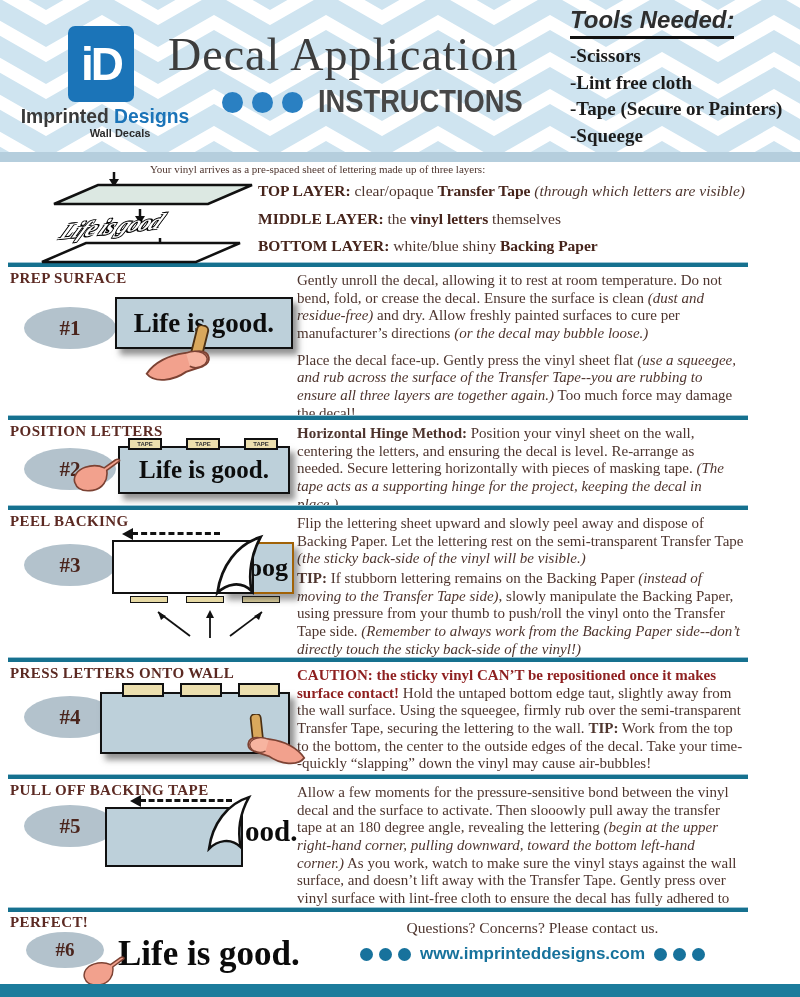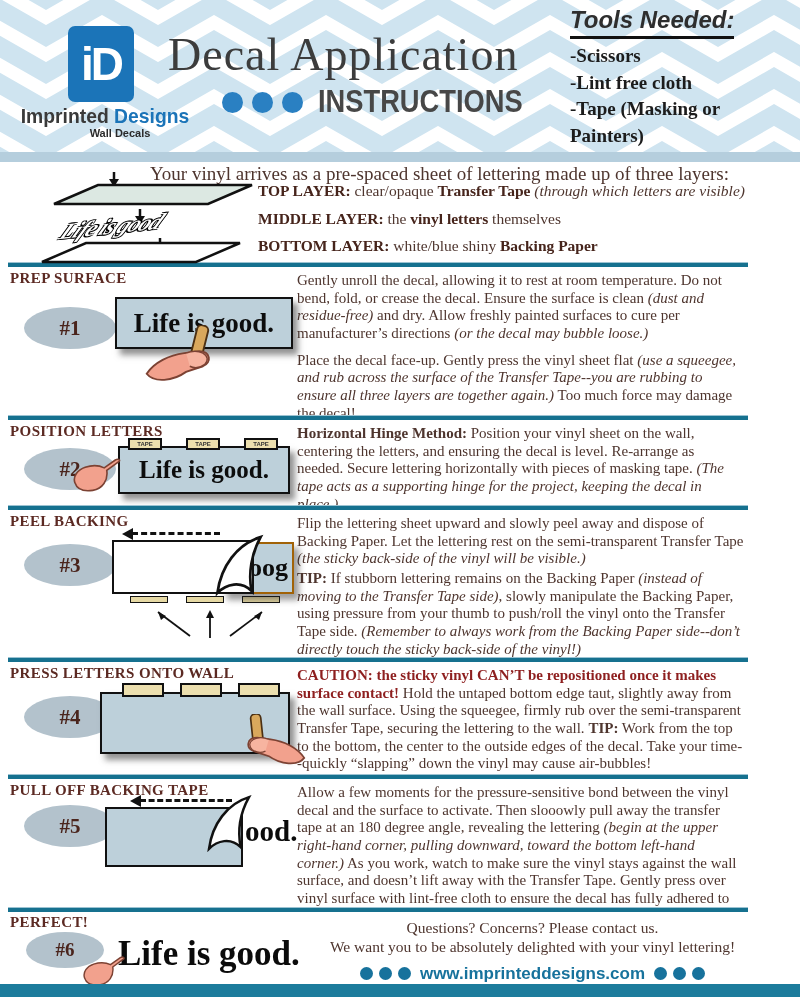--- a/index.html
+++ b/index.html
@@ -25,21 +25,21 @@
                    transform:scaleX(.88); transform-origin:left center; letter-spacing:0; margin-left:6px; }
   .tools { position:absolute; left:570px; top:6px; width:226px; z-index:2; }
   .tools-heading { font-family:"Liberation Sans", sans-serif; font-weight:bold; font-style:italic; font-size:24px;
                    color:#2e2e2e; border-bottom:3px solid #111; display:inline-block; padding-bottom:2px; margin-bottom:4px; }
   .tool-item { font-size:19px; font-weight:bold; color:#1c1c1c; line-height:1.4; }
 
   #header-sep { width:800px; height:10px; background:#b5cedd; }
 
   
   #intro { position:relative; width:800px; height:100px; overflow:visible; }
-  .intro-lead { position:absolute; left:150px; top:1px; font-size:19px; color:#4e352e; }
+  .intro-lead { position:absolute; left:150px; top:1px; font-size:11px; color:#4e352e; }
   #layers-diagram { position:absolute; left:40px; top:10px; }
   .diagram-decal-text { position:absolute; left:62px; top:52px; z-index:2;
       font-style:italic; font-weight:bold; font-size:23px; letter-spacing:-1px; color:#fff;
       transform:skew(-30deg,-6deg);
       text-shadow:-1px -1px 0 #000, 1px -1px 0 #000, -1px 1px 0 #000, 1px 1px 0 #000; white-space:nowrap; }
   .layer-row { position:absolute; left:258px; font-size:15.5px; color:#4e352e; width:530px; }
   .layer-row .run-b { color:#46241b;text-align:center; }
 
   
   .divider { height:5px; background:#16718f; margin-left:8px; width:740px; border-top:1px solid #9cc3d2; }
@@ -110,21 +110,21 @@
       <div class="dot"></div>
       <div class="dot"></div>
       <div class="dot"></div>
       <div class="page-subtitle">INSTRUCTIONS</div>
     </div>
 
     <div class="tools">
       <div class="tools-heading">Tools Needed:</div>
       <div class="tool-item">-Scissors</div>
       <div class="tool-item">-Lint free cloth</div>
-      <div class="tool-item">-Tape (Masking or Painters)</div>
+      <div class="tool-item">-Tape (Secure or Painters)</div>
       <div class="tool-item">-Squeege</div>
     </div>
   </div>
 
   <div id="header-sep"></div>
 
   <div id="intro">
     <div class="intro-lead">Your vinyl arrives as a pre-spaced sheet of lettering made up of three layers:</div>
 
     <svg id="layers-diagram" width="230" height="92" viewBox="0 0 230 92">
@@ -267,21 +267,20 @@
     <div class="step-left">
       <div class="step-heading" style="top:2px">PERFECT!</div>
       <div class="badge" style="left:26px; top:20px; width:78px; height:36px; font-size:19px">#6</div>
       <div class="big-decal-text" style="left:118px; top:22px; font-size:35px">Life is good.</div>
       <svg class="hand-svg" style="left:82px; top:44px" width="46" height="30" viewBox="0 0 64 40">
         <path d="M62 12 L44 18 C42 30 32 38 20 36 C8 34 2 28 2 20 C2 12 10 6 20 6 C30 6 38 10 42 14 L58 9 C62 8 64 11 62 12 Z" fill="#f2a18d" stroke="#7c4233" stroke-width="2" transform="rotate(-18 32 20)"></path>
       </svg>
     </div>
     <div class="footer-right">
       <div class="line">Questions? Concerns? Please contact us.</div>
-      <div class="line">We want you to be absolutely delighted with your vinyl lettering!</div>
       <div class="website-row">
         <div class="fdot"></div>
         <div class="fdot"></div>
         <div class="fdot"></div>
         <span class="website-link">www.imprinteddesigns.com</span>
         <div class="fdot"></div>
         <div class="fdot"></div>
         <div class="fdot"></div>
       </div>
     </div>

